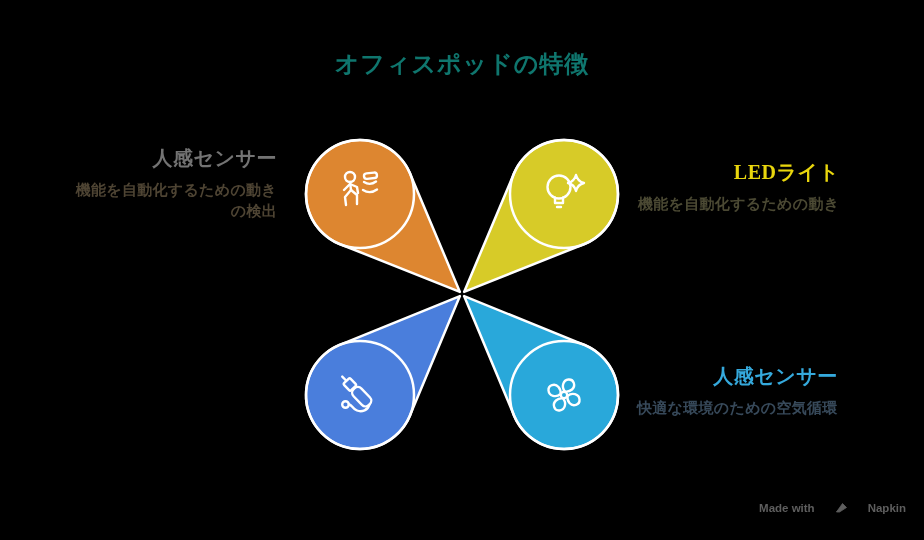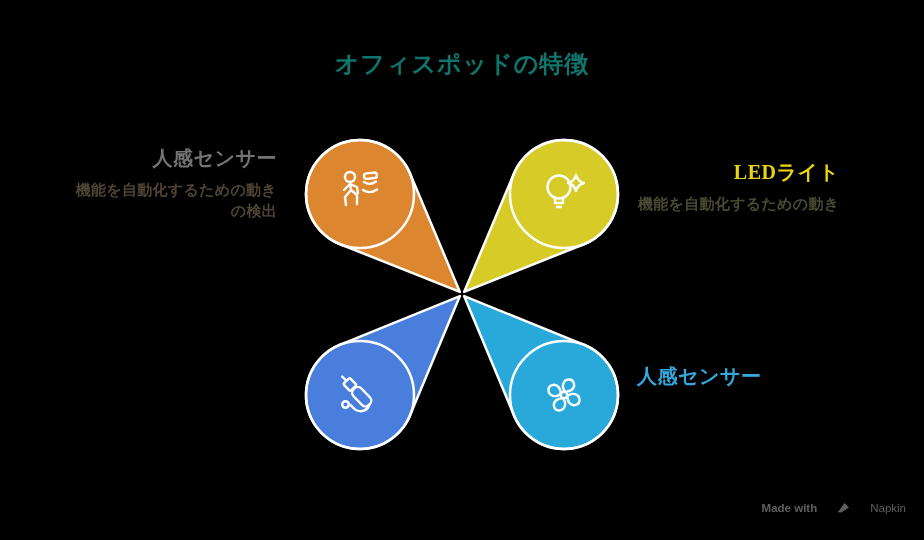--- a/index.html
+++ b/index.html
@@ -26,21 +26,21 @@
   .feature-desc{
     font-size:15px;font-weight:700;line-height:1.38;
     white-space:pre-line;letter-spacing:.3px;
   }
   .watermark{
     position:absolute;right:18px;top:501px;
     display:flex;align-items:center;gap:20px;
     font-size:11.5px;font-weight:600;color:#5e5e5e;
   }
   .watermark svg{display:block;}
-  .brand{font-weight:400;}
+  .brand{font-weight:700;}
 </style>
 </head>
 <body>
 
 <div class="canvas">
 
   <div class="page-title">オフィスポッドの特徴</div>
 
   <svg class="diagram-svg" width="924" height="540" viewBox="0 0 924 540">
 
@@ -101,20 +101,21 @@
   </div>
 
   <div class="feature-block align-left" style="left:638px;top:159px;">
     <div class="feature-label" style="color: rgb(233, 214, 13);">LEDライト</div>
     <div class="feature-desc" style="color: rgb(75, 73, 51);">機能を自動化するための動き</div>
   </div>
 
 
   <div class="feature-block align-left" style="left:637px;top:363px;">
     <div class="feature-label" style="color: rgb(53, 169, 220);">人感センサー</div>
+    <div class="feature-desc" style="color: rgb(55, 73, 90);">快適な環境のための空気循環</div>
   </div>
 
   <div class="watermark">
     <span>Made with</span>
     <svg width="13" height="13" viewBox="0 0 13 13">
       <path d="M1.5 11 L7.5 2.5 L11.5 6.5 L4.5 11 Z M1.5 11 L5 7.5" fill="#5e5e5e" stroke="#5e5e5e" stroke-width="0.8" stroke-linejoin="round"></path>
     </svg>
     <span class="brand">Napkin</span>
   </div>
 

